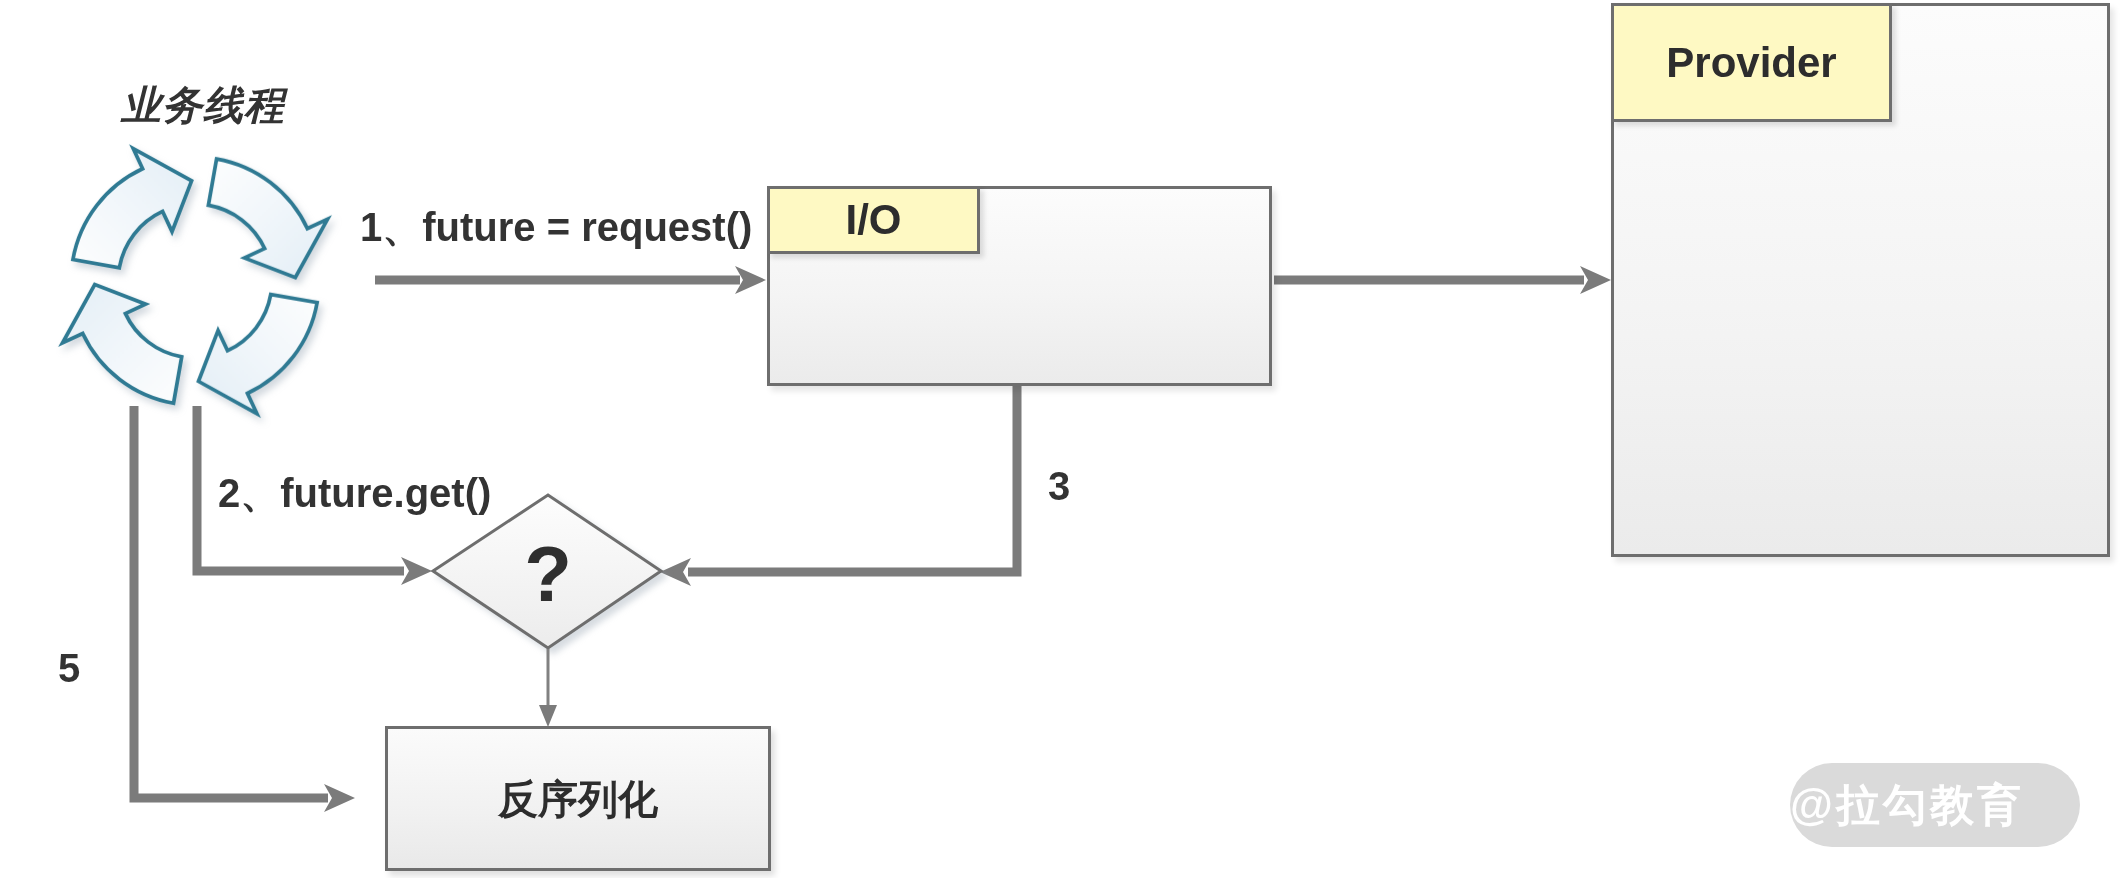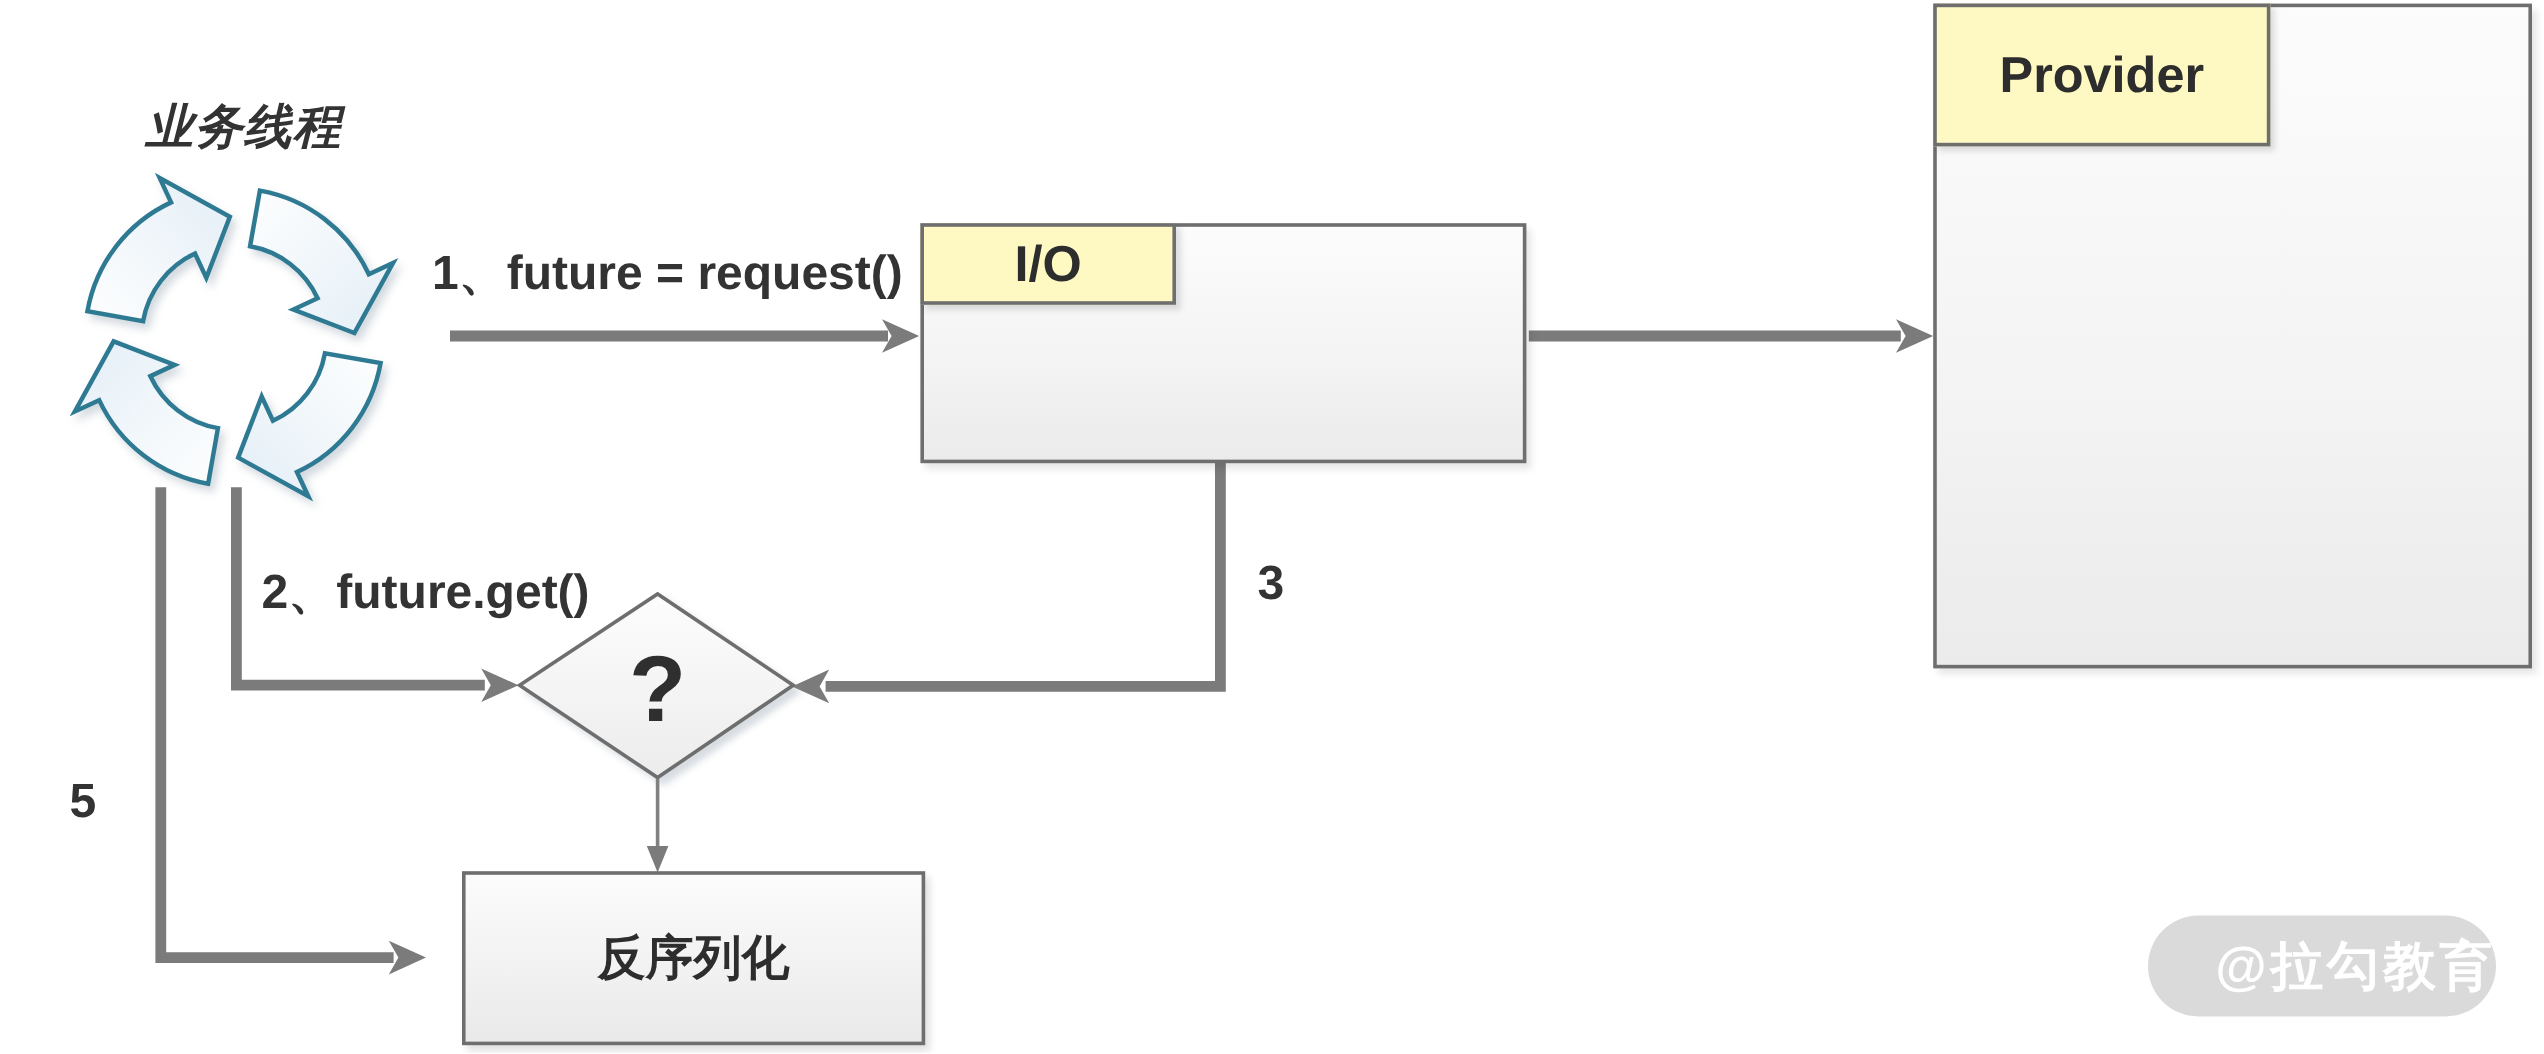--- a/index.html
+++ b/index.html
@@ -38,21 +38,21 @@
   .qmark{
     position:absolute;z-index:3;font-size:78px;font-weight:600;color:#2f2f2f;
     display:flex;align-items:center;justify-content:center;
   }
   .thread-label{
     position:absolute;z-index:3;font-size:40px;font-weight:600;color:#333;
     letter-spacing:1px;text-align:center;white-space:nowrap;font-style:italic;
   }
   .watermark{
     position:absolute;z-index:3;background:#dadada;border-radius:44px;
-    display:flex;align-items:center;justify-content:flex-end;
+    display:flex;align-items:center;justify-content:flex-start;
     font-size:44px;font-weight:600;color:#ffffff;letter-spacing:3px;
   }
 </style>
 </head>
 <body>
 
 <div class="canvas">
 
   <svg class="wires" width="2120" height="878" viewBox="0 0 2120 878">
     <defs>

